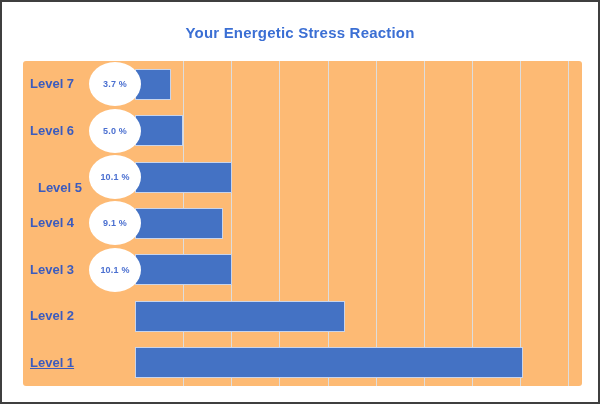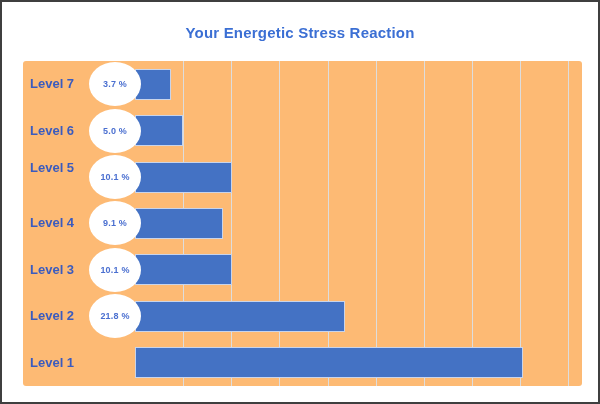--- a/index.html
+++ b/index.html
@@ -142,38 +142,37 @@
           <div class="level-label" style="top: 16.2143px;">Level 7</div>
           <div class="pct-badge" style="top: 1.21429px;">3.7 %</div>
         </div>
         <div class="bar-row" style="top: 46.4286px; height: 46.4286px;">
           <div class="bar" style="width: 48px; height: 31px; top: 7.71429px; background: rgb(68, 114, 196); border-color: rgb(201, 212, 234);"></div>
           <div class="level-label" style="top: 16.2143px;">Level 6</div>
           <div class="pct-badge" style="top: 1.21429px;">5.0 %</div>
         </div>
         <div class="bar-row" style="top: 92.8571px; height: 46.4286px;">
           <div class="bar" style="width: 97px; height: 31px; top: 7.71429px; background: rgb(68, 114, 196); border-color: rgb(201, 212, 234);"></div>
-          <div class="level-label" style="top: 7px;">Level 5</div>
+          <div class="level-label" style="top: 27px; text-align: center;">Level 5</div>
           <div class="pct-badge" style="top: 1.21429px;">10.1 %</div>
         </div>
         <div class="bar-row" style="top: 139.286px; height: 46.4286px;">
           <div class="bar" style="width: 88px; height: 31px; top: 7.71429px; background: rgb(68, 114, 196); border-color: rgb(201, 212, 234);"></div>
           <div class="level-label" style="top: 16.2143px;">Level 4</div>
           <div class="pct-badge" style="top: 1.21429px;">9.1 %</div>
         </div>
         <div class="bar-row" style="top: 185.714px; height: 46.4286px;">
           <div class="bar" style="width: 97px; height: 31px; top: 7.71429px; background: rgb(68, 114, 196); border-color: rgb(201, 212, 234);"></div>
           <div class="level-label" style="top: 16.2143px;">Level 3</div>
           <div class="pct-badge" style="top: 1.21429px;">10.1 %</div>
         </div>
         <div class="bar-row" style="top: 232.143px; height: 46.4286px;">
           <div class="bar" style="width: 210px; height: 31px; top: 7.71429px; background: rgb(68, 114, 196); border-color: rgb(201, 212, 234);"></div>
           <div class="level-label" style="top: 16.2143px;">Level 2</div>
-          <div class="pct-badge" style="top: 1.21429px;">21.8 %</div>
         </div>
         <div class="bar-row" style="top: 278.571px; height: 46.4286px;">
           <div class="bar" style="width: 388px; height: 31px; top: 7.71429px; background: rgb(68, 114, 196); border-color: rgb(201, 212, 234);"></div>
-          <div class="level-label" style="top: 16.2143px;">Level 1</div>
+          <div class="level-label" style="top: 16.2143px; text-decoration: underline;">Level 1</div>
         </div>
       </div>
   </div>
 
 </div>
 
 </body></html>

